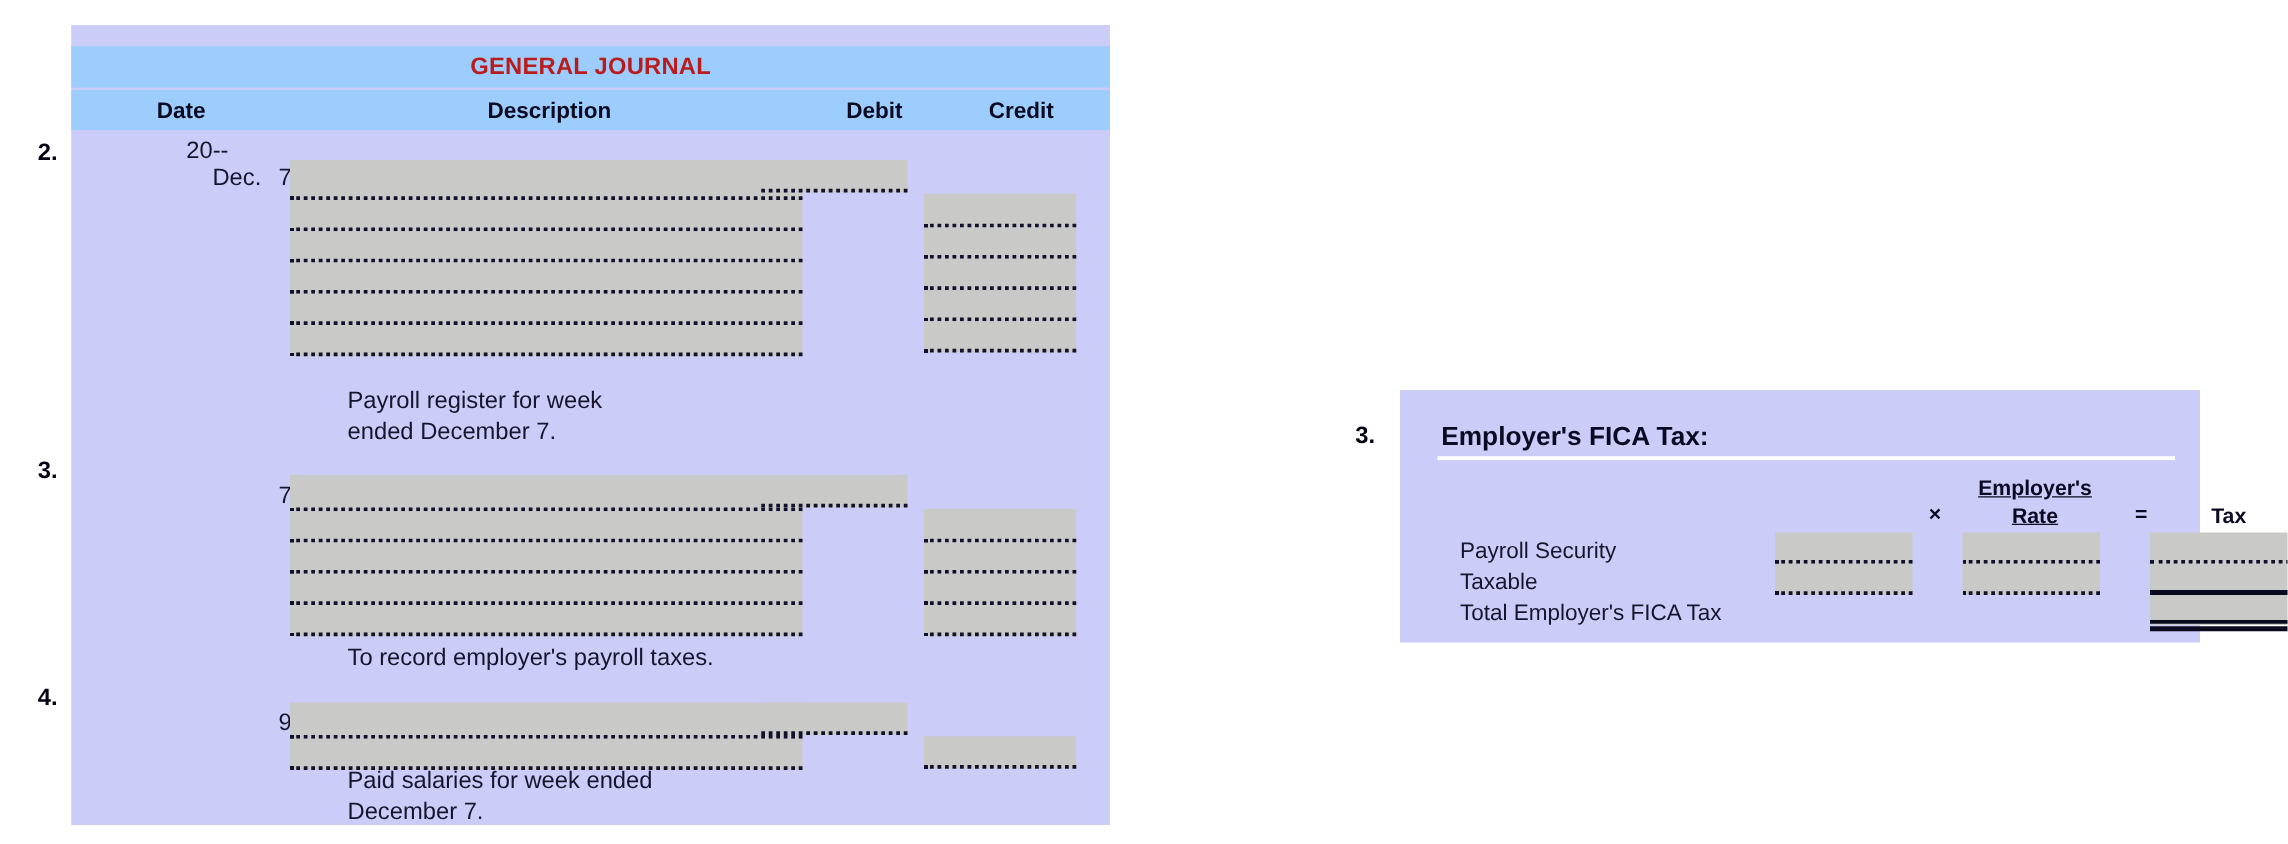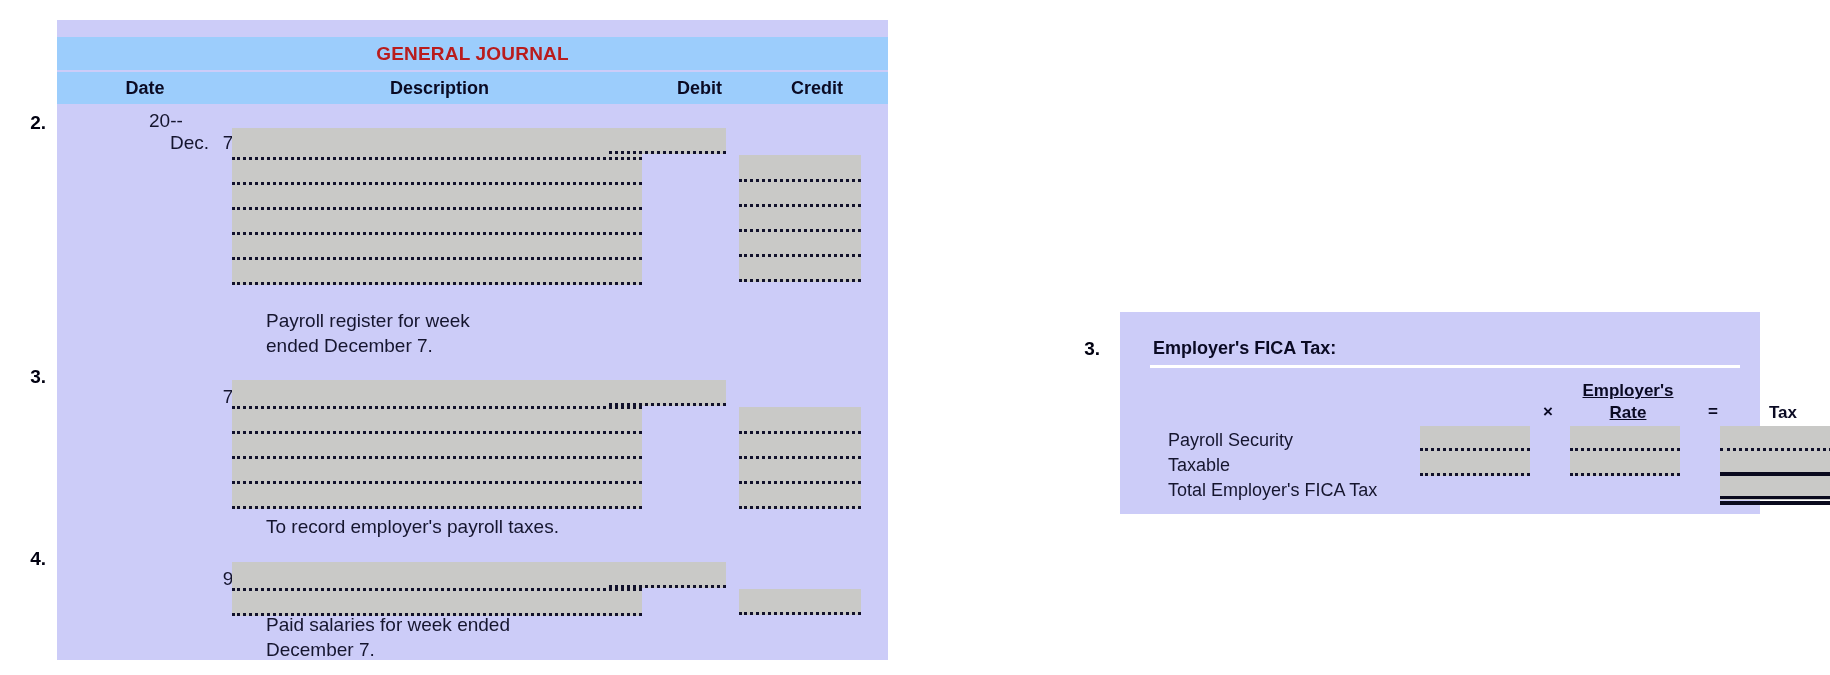--- a/index.html
+++ b/index.html
@@ -107,36 +107,37 @@
     border-bottom: 3px dotted #11112b;
     box-sizing: border-box;
   }
 
   .memo {
     position: absolute;
     font-size: 19px;
     line-height: 25px;
     color: #15152e;
     white-space: pre-line;
+    margin-left: 12px;
   }
 
   
   #fica-panel {
     position: absolute;
     left: 1120px;
     top: 312px;
     width: 640px;
     height: 202px;
     background: #ccccf8;
   }
   #fica-title {
     position: absolute;
     left: 33px;
     top: 26px;
-    font-size: 18px;
+    font-size: 21px;
     font-weight: bold;
     color: #0a0a23;
   }
   #fica-title-rule {
     position: absolute;
     left: 30px;
     top: 53px;
     width: 590px;
     height: 3px;
     background: #ffffff;

